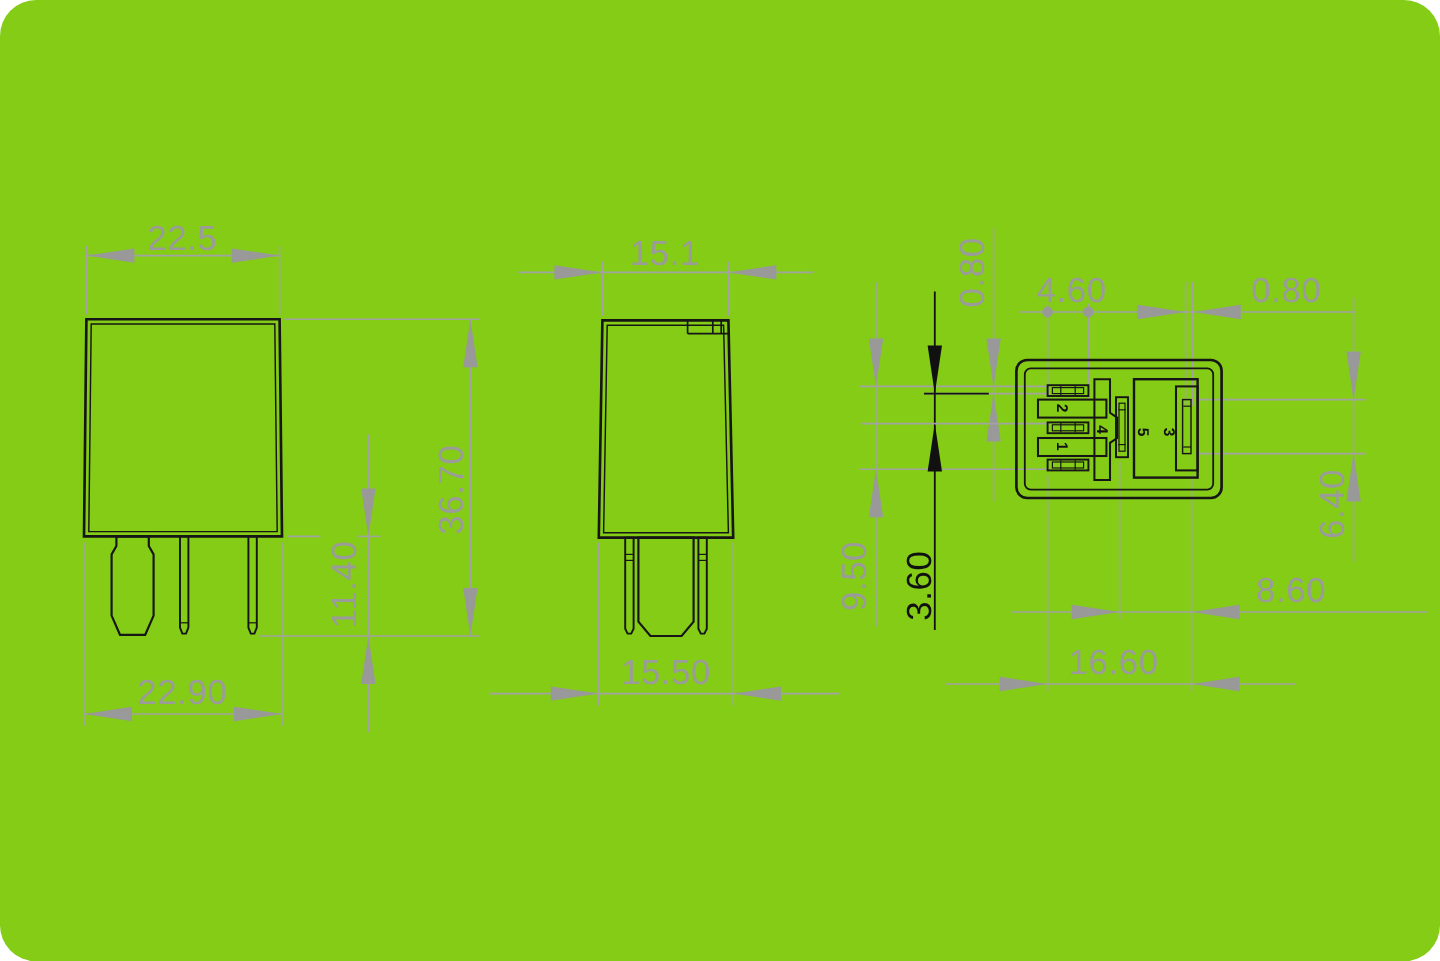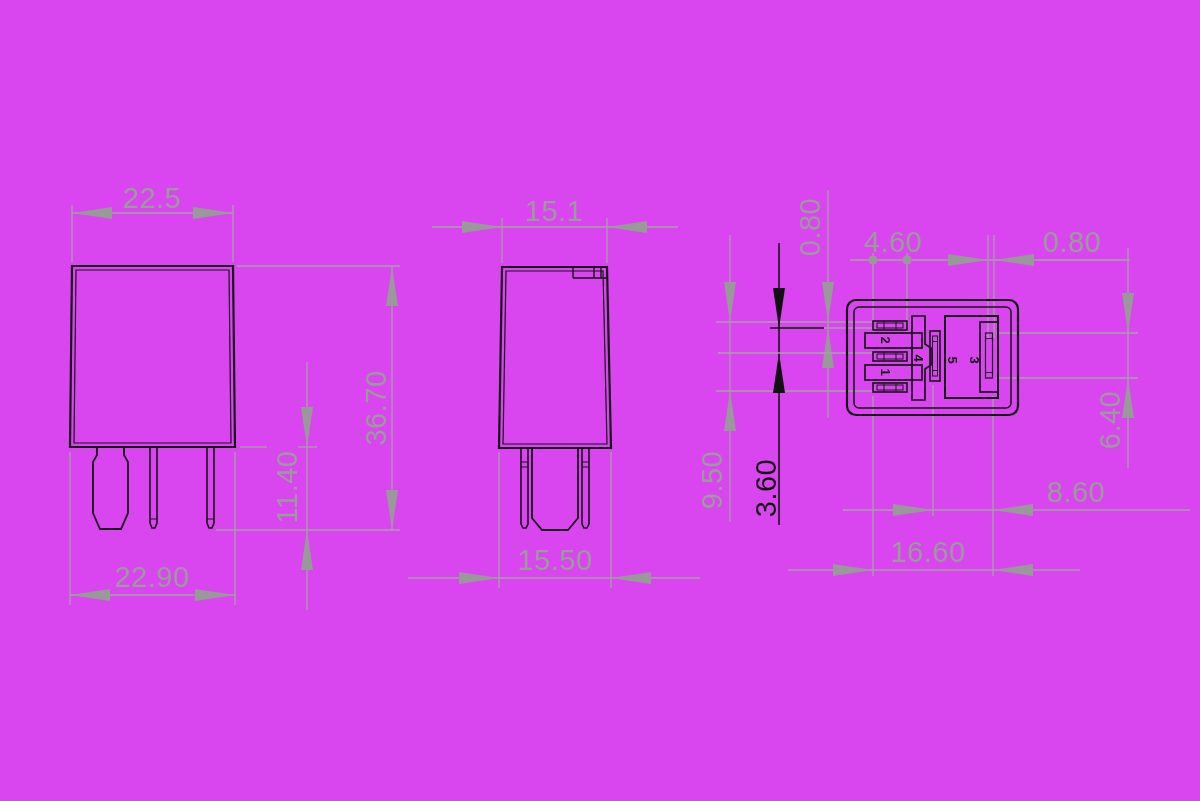--- a/index.html
+++ b/index.html
@@ -1,17 +1,17 @@
 <!DOCTYPE html>
 <html><head>
 <meta charset="utf-8">
 <style>
   html,body{margin:0;padding:0;background:#ffffff;}
-  .stage{position:relative;width:1200px;height:801px;background:#d946ef;overflow:hidden;
-         font-family:"Liberation Sans", sans-serif;}
+  .stage{position:relative;width:1200px;height:801px;background:#84cc16;overflow:hidden;
+         font-family:"Liberation Sans", sans-serif;border-radius:30px;}
   svg text{font-family:"Liberation Sans", sans-serif;}
   .dim-text{font-size:29px;fill:#9b9b9b;letter-spacing:0.5px;}
   .dim-text-black{font-size:29px;fill:#111111;letter-spacing:0.5px;}
   .pin-num{font-size:13px;font-weight:bold;fill:#111111;}
 </style>
 </head>
 <body>
 
 <div class="stage">
 <svg width="1200" height="801" viewBox="0 0 1200 801">

